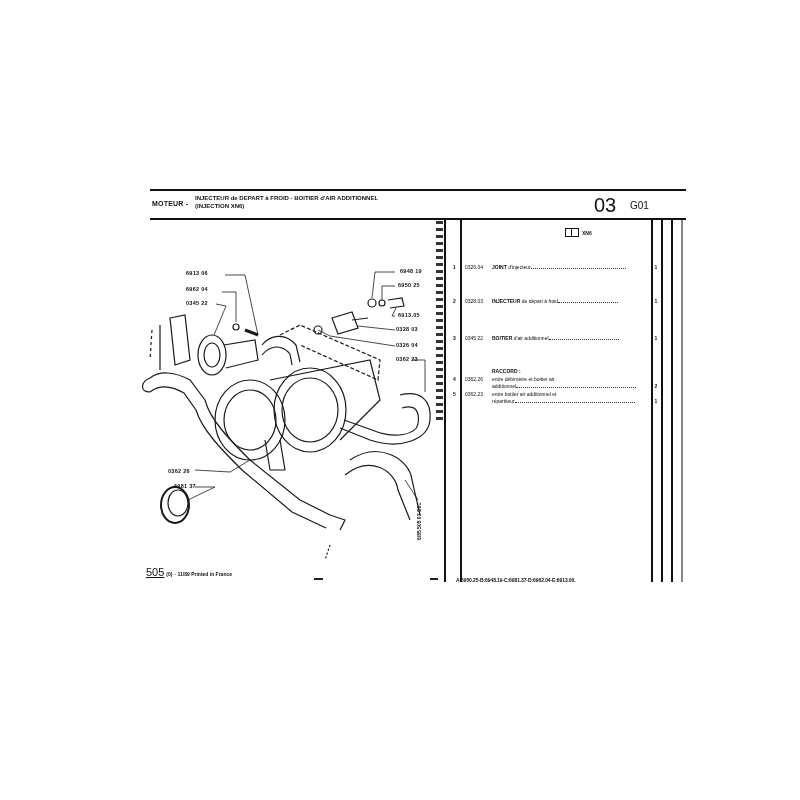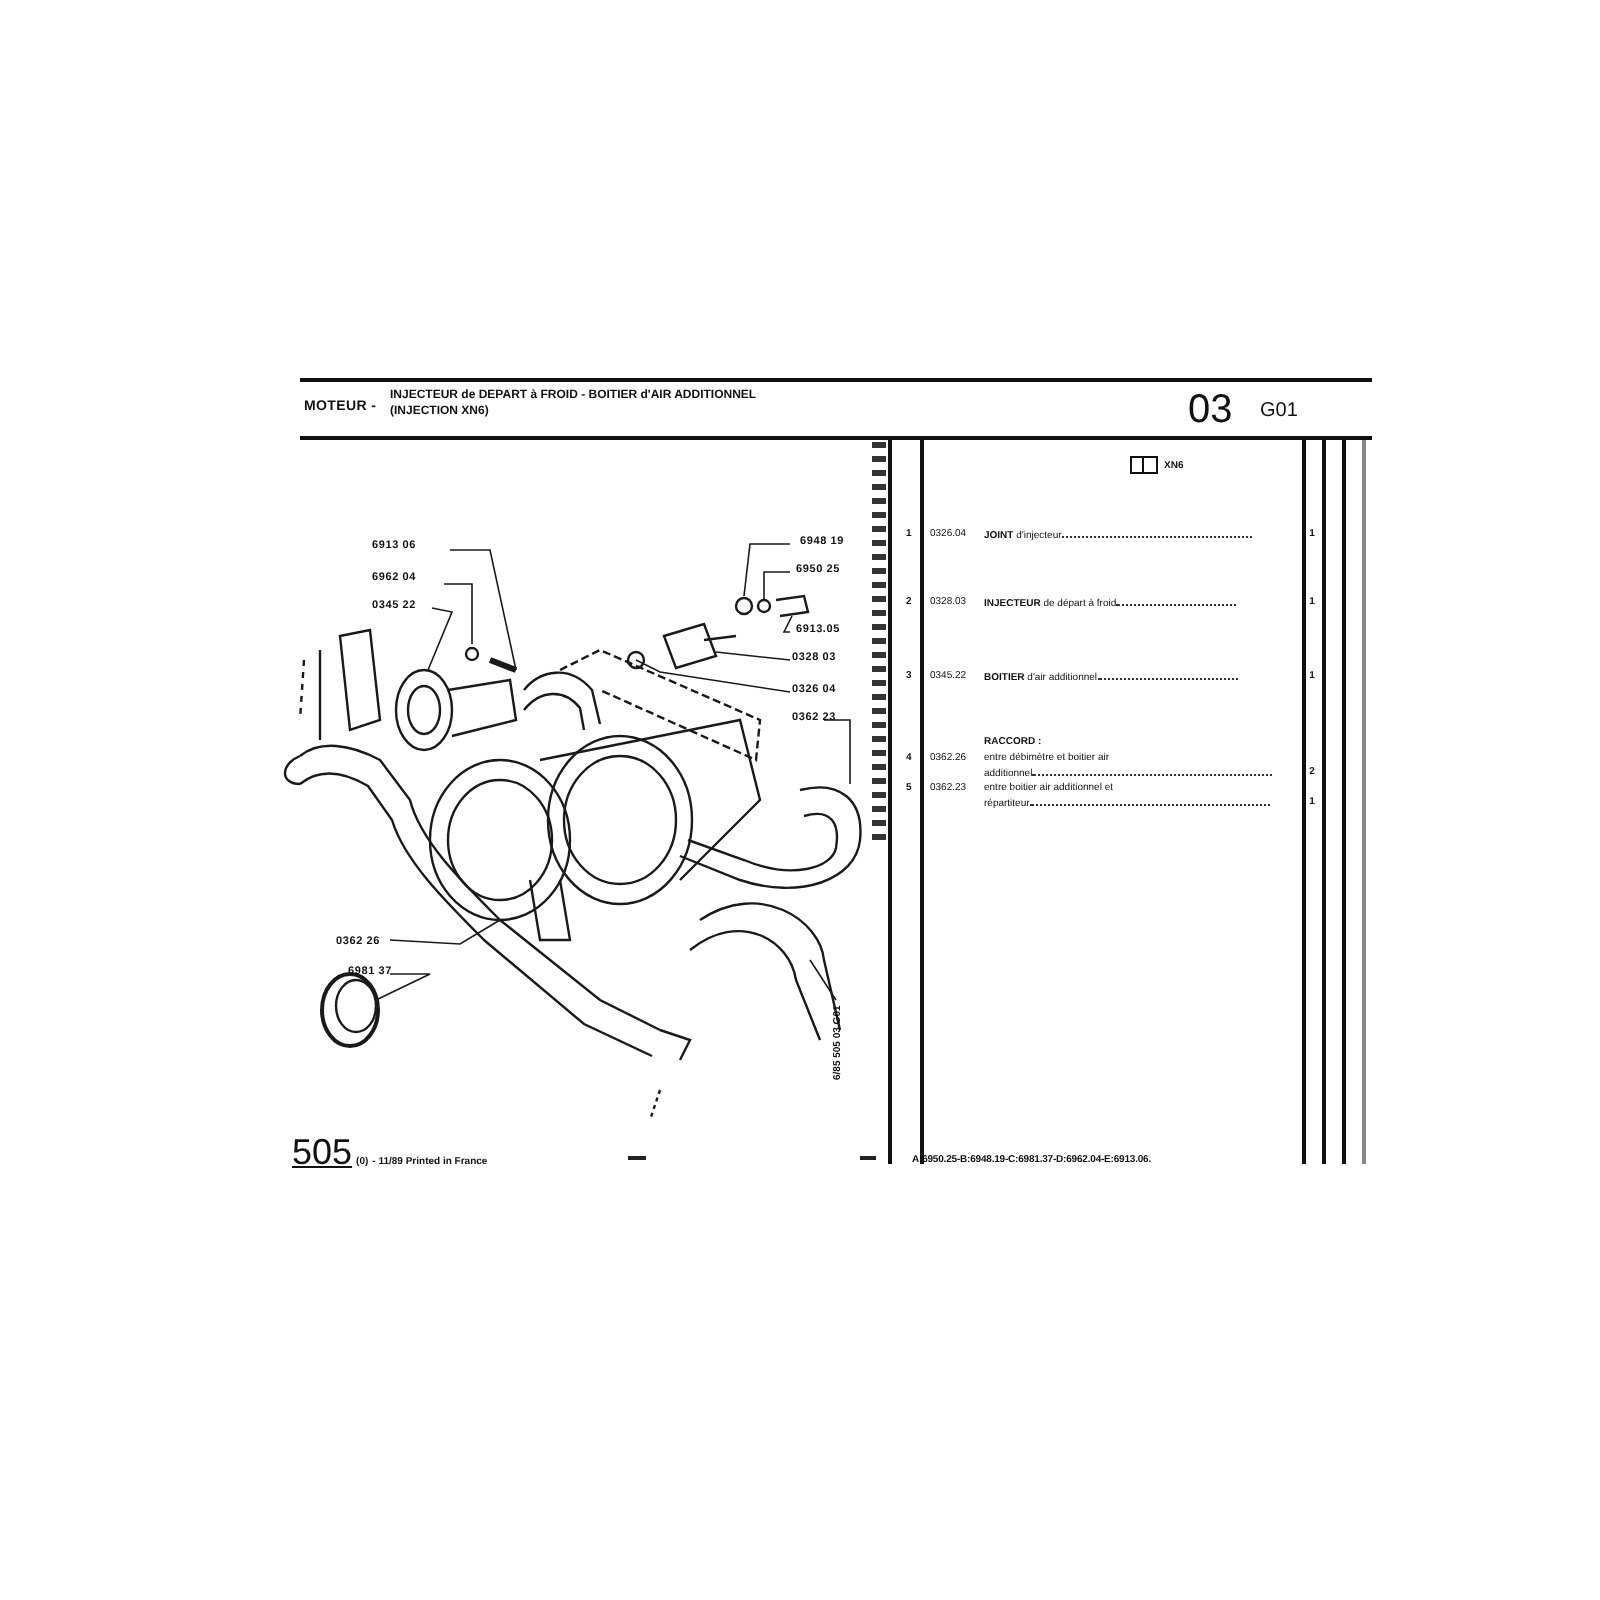--- a/index.html
+++ b/index.html
@@ -25,21 +25,21 @@
 
   .item { position: absolute; left: 446px; font-size: 5px; font-weight: bold; line-height: 7px; width: 215px; }
   .item .num { position: absolute; left: 7px; width: 8px; }
   .item .ref { position: absolute; left: 19px; width: 26px; font-weight: normal; }
   .item .desc { position: absolute; left: 46px; width: 165px; }
   .item .dots { border-bottom: 1px dotted #333; display: inline-block; height: 4px; }
   .item .qty { position: absolute; left: 207px; width: 6px; text-align: center; }
   .item .plain { font-weight: normal; }
 
   .footer-left { position: absolute; left: 146px; top: 566px; display: flex; align-items: baseline; gap: 2px; }
-  .footer-left .model { font-size: 18px; text-decoration: underline; }
+  .footer-left .model { font-size: 11px; text-decoration: underline; }
   .footer-left .variant { font-size: 5px; font-weight: bold; }
   .footer-left .printed { font-size: 5px; font-weight: bold; }
   .footer-dash { position: absolute; height: 2px; background: #222; }
   .footer-legend { position: absolute; left: 456px; top: 577px; font-size: 5px; font-weight: bold; letter-spacing: -0.1px; }
 
   .callout { position: absolute; font-size: 5.5px; font-weight: bold; letter-spacing: 0.3px; }
   .rot-code { position: absolute; left: 416px; top: 540px; font-size: 5px; font-weight: bold; transform: rotate(-90deg); transform-origin: left top; white-space: nowrap; }
 
   svg.drawing { position: absolute; left: 0; top: 0; }
 </style>

